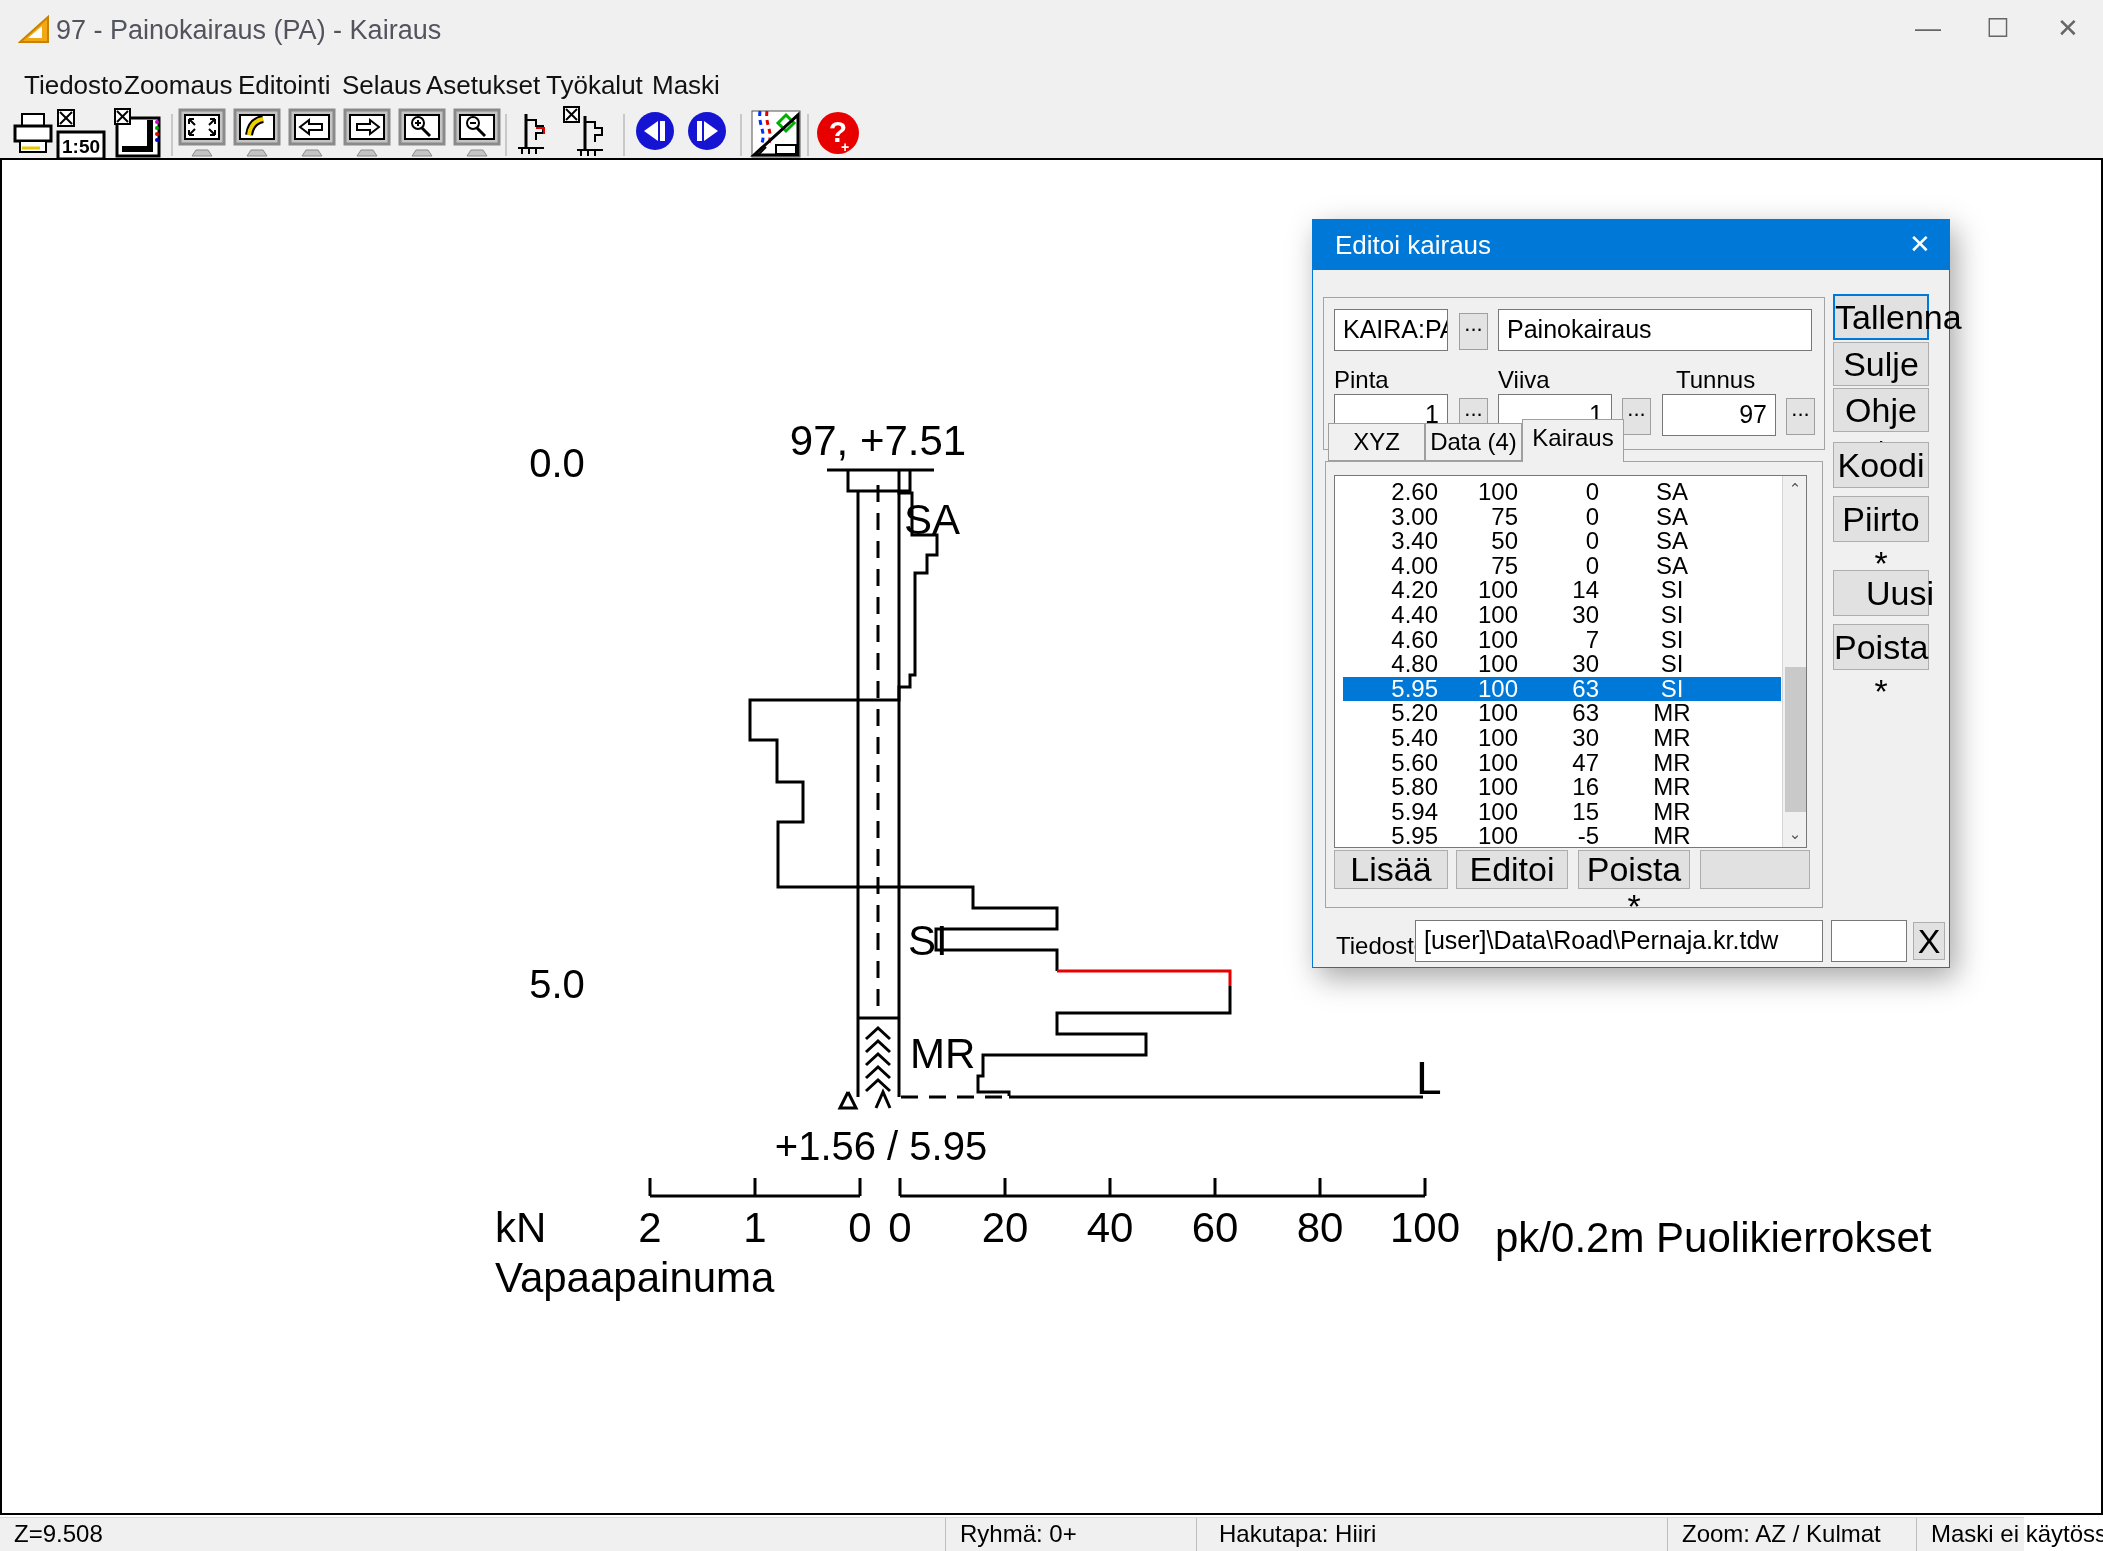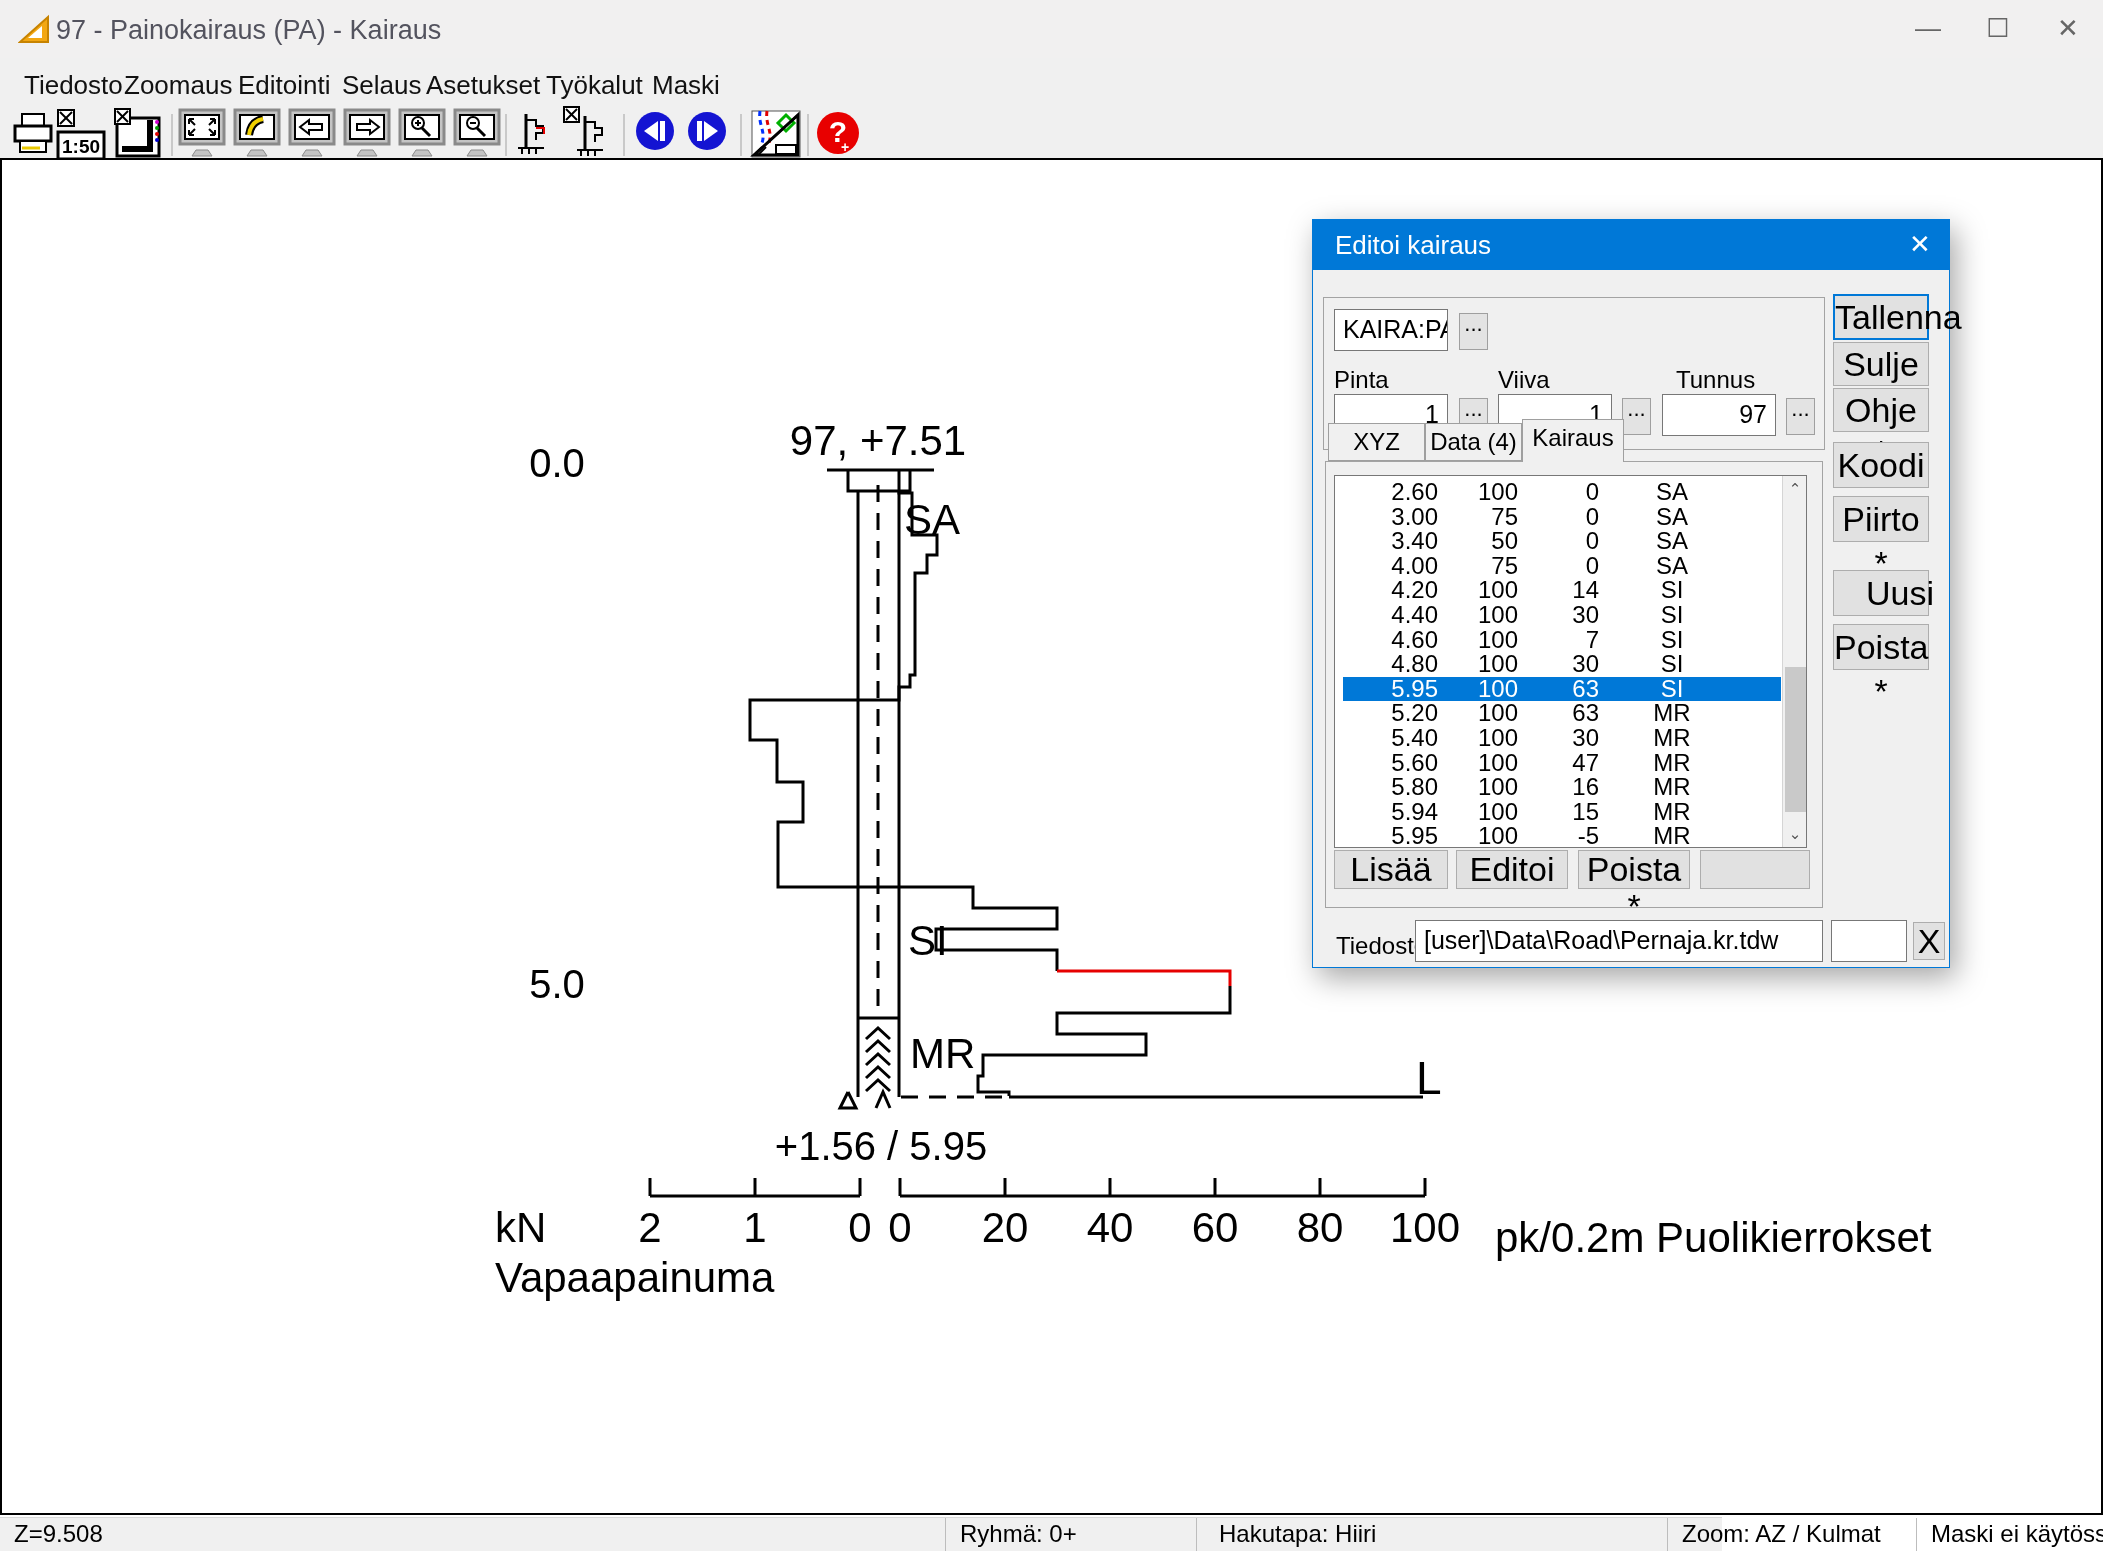--- a/index.html
+++ b/index.html
@@ -45,21 +45,21 @@
   .lrow.selected { background:#0078d7; color:#fff; }
   .lrow span { position:absolute; top:-2px; }
   .lc1 { left:0; width:95px; text-align:right; }
   .lc2 { left:95px; width:80px; text-align:right; }
   .lc3 { left:175px; width:81px; text-align:right; }
   .lc4 { left:256px; width:146px; text-align:center; }
   .vscroll { position:absolute; background:#f0f0f0; border-left:1px solid #d5d5d5; }
   .varrow { position:absolute; left:0; width:100%; height:26px; color:#505050; font-size:15px;
             text-align:center; line-height:26px; }
   .vthumb { position:absolute; left:2px; width:21px; background:#c9c9c9; }
-  .statusbar { position:absolute; left:0; top:1517px; width:1722px; height:34px; background:#f0f0f0;
+  .statusbar { position:absolute; left:0; top:1517px; width:2024px; height:34px; background:#f0f0f0;
                border-top:1px solid #d9d9d9; }
   .spanel { position:absolute; top:0; height:34px; font-size:24px; color:#000; line-height:32px;
             padding-left:14px; border-left:1px solid #bdbdbd; overflow:hidden; white-space:nowrap; }
   .spanel.first { border-left:none; }
 </style>
 </head>
 <body>
 
 <div class="titlebar">
   <span class="app-logo">
@@ -292,20 +292,21 @@
 
 <div class="dialog">
   <div class="dlg-title">
     <span class="dlg-title-text">Editoi kairaus</span>
     <span class="dlg-close">✕</span>
   </div>
 
   <div class="groupbox" style="left:10px; top:77px; width:502px; height:153px;"></div>
   <div class="field center" style="left:21px; top:89px; width:114px; height:42px;">KAIRA:PA</div>
   <div class="dots-btn" style="left:146px; top:93px; width:29px; height:37px;">...</div>
+  <div class="field" style="left:185px; top:89px; width:314px; height:42px;">Painokairaus</div>
 
   <div class="dlabel" style="left:21px; top:146px;">Pinta</div>
   <div class="dlabel" style="left:185px; top:146px;">Viiva</div>
   <div class="dlabel" style="left:363px; top:146px;">Tunnus</div>
 
   <div class="field right" style="left:21px; top:174px; width:114px; height:42px;">1</div>
   <div class="dots-btn" style="left:146px; top:178px; width:29px; height:37px;">...</div>
   <div class="field right" style="left:185px; top:174px; width:114px; height:42px;">1</div>
   <div class="dots-btn" style="left:309px; top:178px; width:29px; height:37px;">...</div>
   <div class="field right" style="left:349px; top:174px; width:114px; height:42px;">97</div>

